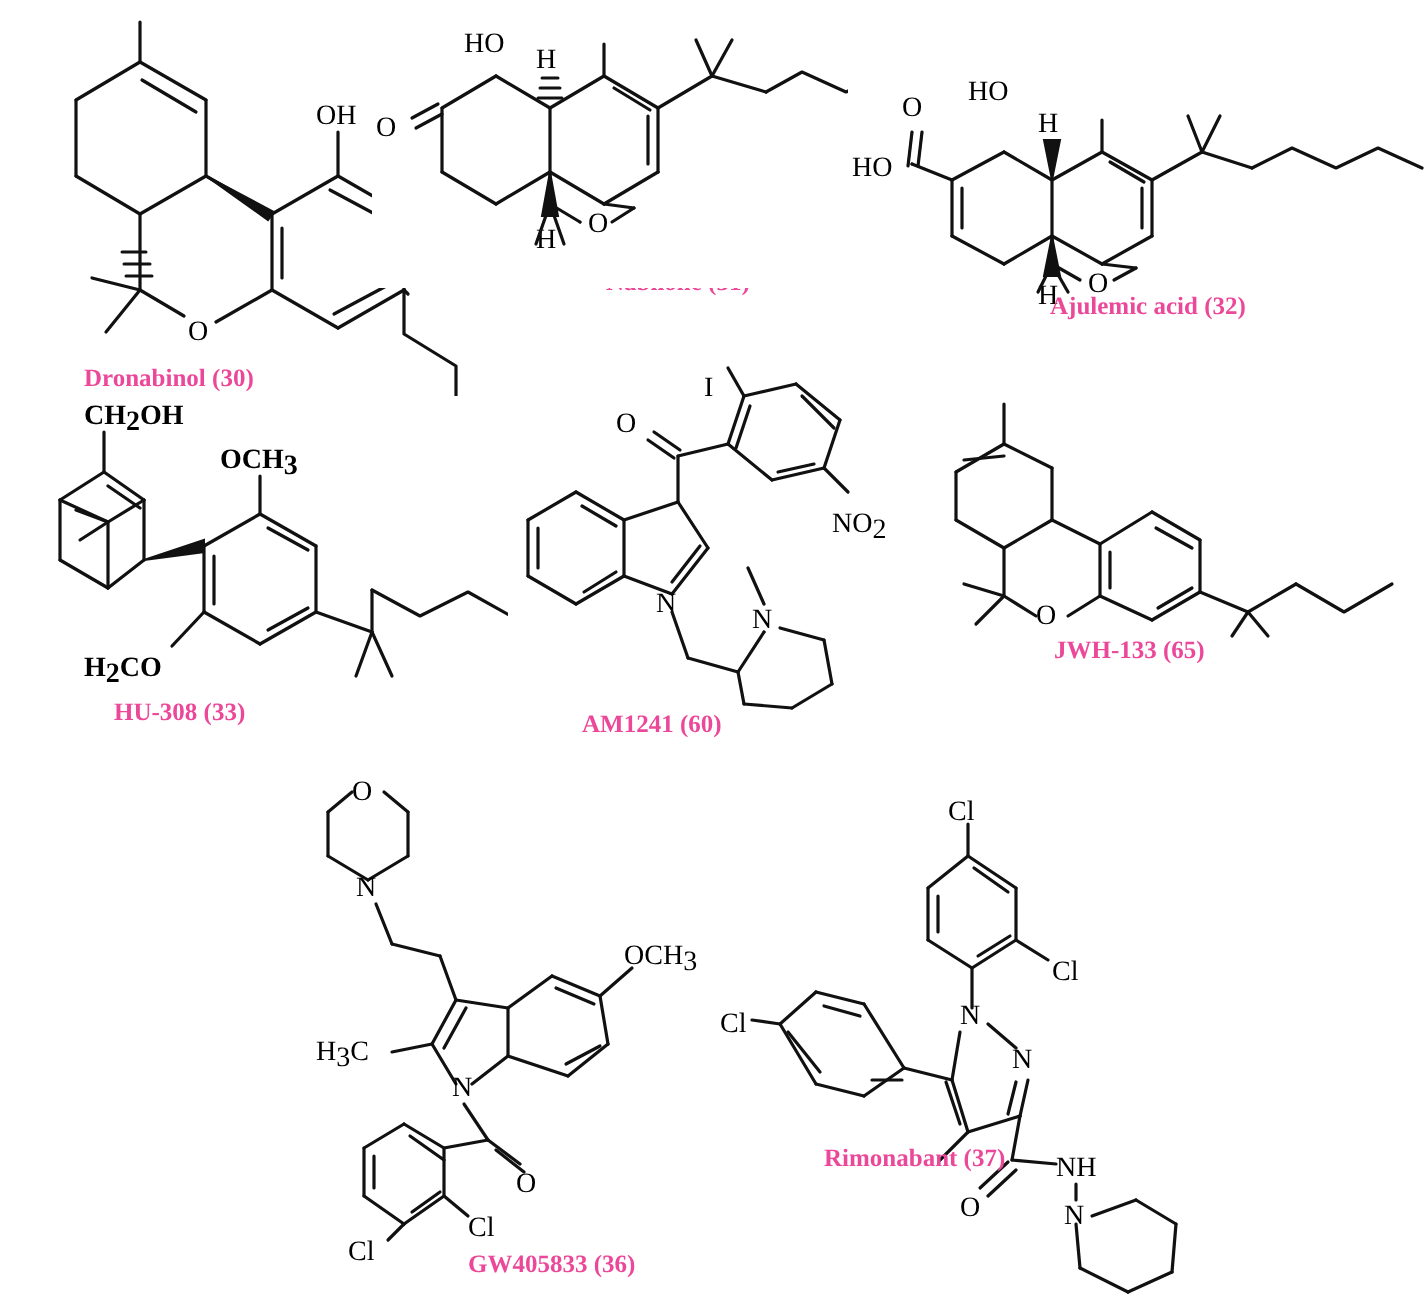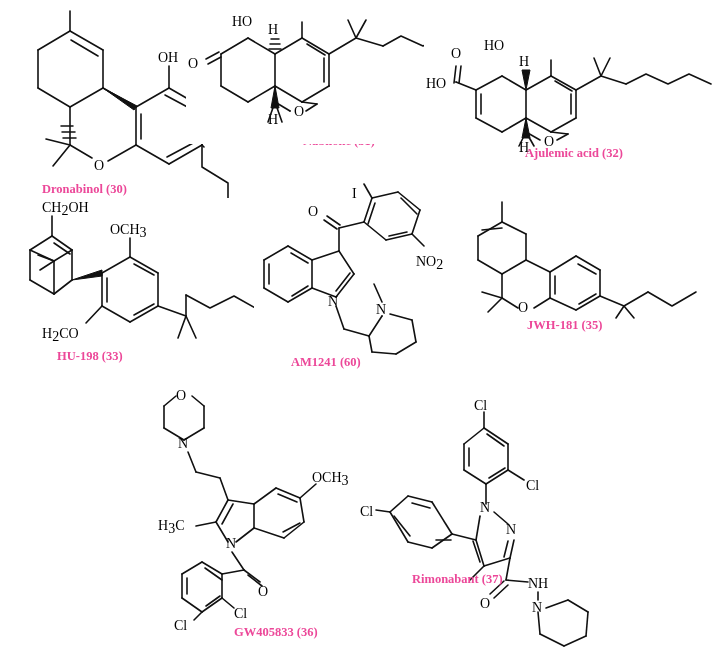--- a/index.html
+++ b/index.html
@@ -259,21 +259,21 @@
 
     <line x1="152" y1="76" x2="177" y2="62"></line>
     <line x1="177" y1="62" x2="170" y2="44"></line>
     <line x1="177" y1="62" x2="186" y2="44"></line>
     <line x1="177" y1="62" x2="202" y2="70"></line>
     <polyline points="202,70 202,70 222,60 244,70 265,60 287,70"></polyline>
   </svg>
 </div>
 <div class="caption" style="left:525px;top:146px;">Ajulemic acid (32)</div>
 
-<div class="structure" style="left:10px;top:198px;width:250px;height:148px;background:#8b5cf6;">
+<div class="structure" style="left:10px;top:198px;width:250px;height:148px;background:#8b5cf6;font-weight:bold;">
   <svg width="250" height="148" viewBox="0 0 250 148">
     <rect x="0" y="0" width="250" height="148" fill="#ffffff" stroke="none"></rect>
 
     <line x1="20" y1="52" x2="20" y2="82"></line>
     <line x1="20" y1="82" x2="44" y2="96"></line>
     <line x1="44" y1="96" x2="62" y2="82"></line>
     <line x1="62" y1="82" x2="62" y2="52"></line>
     <line x1="62" y1="52" x2="42" y2="38"></line>
     <line x1="42" y1="38" x2="20" y2="52"></line>
     <line x1="44" y1="45" x2="60" y2="56"></line>
@@ -305,21 +305,21 @@
     <line x1="92" y1="108" x2="76" y2="125"></line>
     <text x="32" y="140">H<tspan class="sub" dy="3">2</tspan><tspan dy="-3">CO</tspan></text>
 
     <line x1="148" y1="108" x2="176" y2="118"></line>
     <line x1="176" y1="118" x2="168" y2="140"></line>
     <line x1="176" y1="118" x2="186" y2="140"></line>
     <line x1="176" y1="118" x2="176" y2="97"></line>
     <polyline points="176,97 200,110 224,98 249,112"></polyline>
   </svg>
 </div>
-<div class="caption" style="left:57px;top:349px;">HU-198 (33)</div>
+<div class="caption" style="left:57px;top:349px;">HU-308 (33)</div>
 
 <div class="structure" style="left:254px;top:184px;width:224px;height:170px;background:#fff;">
   <svg width="224" height="170" viewBox="0 0 224 170">
     <rect x="0" y="0" width="224" height="170" fill="#ffffff" stroke="none"></rect>
 
     <line x1="10" y1="76" x2="10" y2="104"></line>
     <line x1="15" y1="80" x2="15" y2="100"></line>
     <line x1="10" y1="104" x2="34" y2="118"></line>
     <line x1="34" y1="118" x2="58" y2="104"></line>
     <line x1="38" y1="112" x2="54" y2="102"></line>
@@ -405,21 +405,21 @@
     <line x1="112" y1="70" x2="130" y2="80"></line>
     <line x1="89" y1="82" x2="89" y2="100"></line>
 
     <line x1="134" y1="102" x2="158" y2="112"></line>
     <line x1="158" y1="112" x2="150" y2="124"></line>
     <line x1="158" y1="112" x2="168" y2="124"></line>
     <line x1="158" y1="112" x2="182" y2="98"></line>
     <polyline points="182,98 206,112 230,98"></polyline>
   </svg>
 </div>
-<div class="caption" style="left:527px;top:318px;">JWH-181 (35)</div>
+<div class="caption" style="left:527px;top:318px;">JWH-133 (65)</div>
 
 <div class="structure" style="left:136px;top:380px;width:250px;height:240px;background:#fff;">
   <svg width="250" height="240" viewBox="0 0 250 240">
     <rect x="0" y="0" width="250" height="240" fill="#ffffff" stroke="none"></rect>
 
     <line x1="28" y1="26" x2="28" y2="48"></line>
     <line x1="28" y1="48" x2="48" y2="60"></line>
     <line x1="48" y1="60" x2="68" y2="48"></line>
     <line x1="68" y1="48" x2="68" y2="26"></line>
     <line x1="68" y1="26" x2="56" y2="16"></line>

